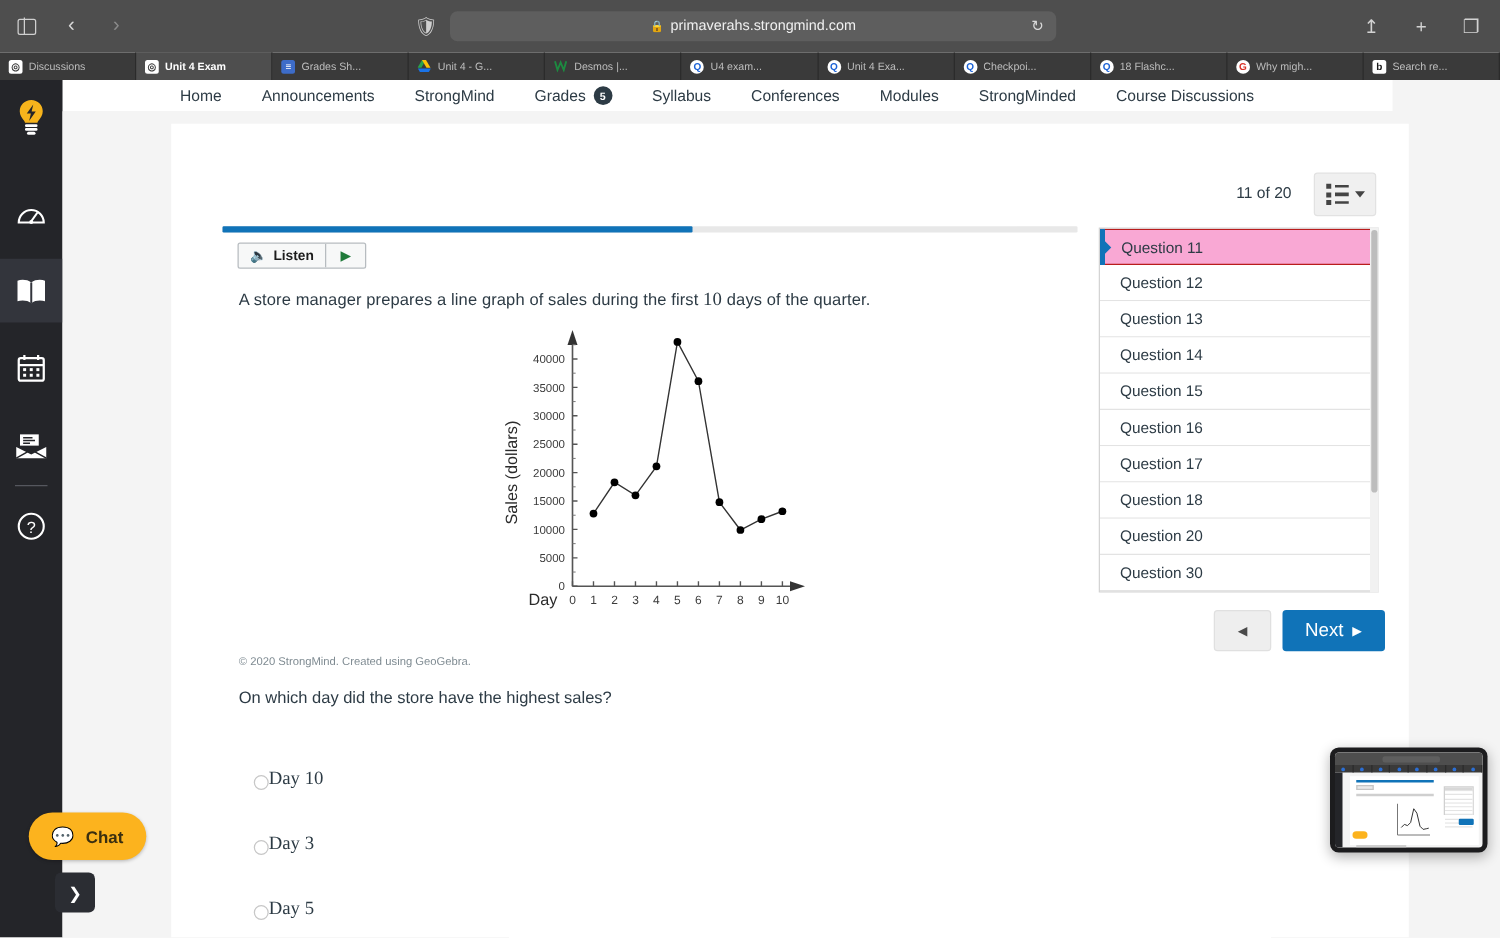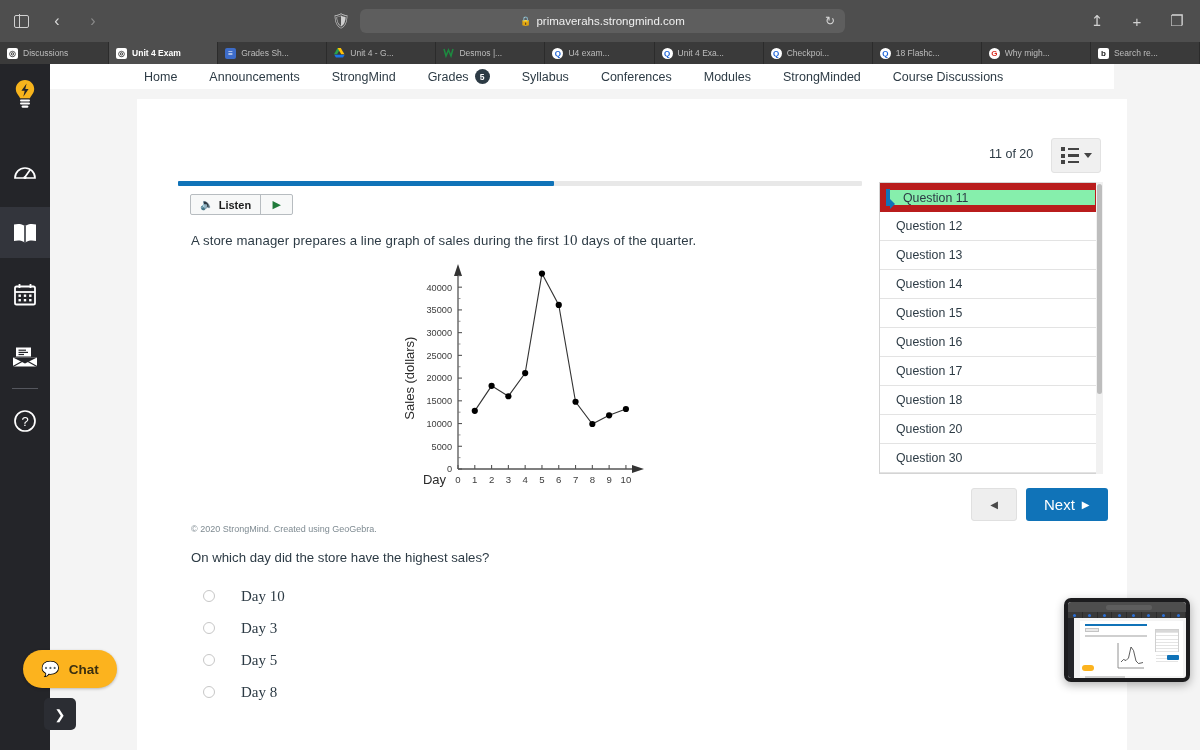--- a/index.html
+++ b/index.html
@@ -138,21 +138,21 @@
   .ggb-credit {
     position: absolute; top: 524px; left: 191px;
     font-size: 9px; color: #7f8b92;
   }
   .question-text {
     position: absolute; top: 550px; left: 191px; width: 660px;
     font-size: 13.2px; color: #2d3b45;
   }
   .options { position: absolute; top: 580px; left: 203px; width: 500px; }
   .option-row {
-    display: flex; align-items: center; height: 32px; gap: 26px;
+    display: flex; align-items: flex-end; height: 32px; gap: 0; margin-top: 20px;
   }
   .radio {
     width: 12px; height: 12px; border: 1.3px solid #c7c7c7; border-radius: 50%;
     background: #fff; flex: 0 0 12px;
   }
   .option-label {
     font-family: "Liberation Serif", serif; font-size: 15px; color: #2d3b45;
   }
 
   
@@ -175,21 +175,21 @@
   .qlist {
     position: absolute; top: 182px; left: 879px; width: 224px; height: 292px;
     background: #ffffff; border: 1px solid #d4d4d4; overflow: hidden;
   }
   .qrow {
     height: 29px; border-bottom: 1px solid #e3e3e3; display: flex;
     align-items: center; padding-left: 16px; font-size: 12.3px; color: #2d3b45;
     position: relative; background: #fff;
   }
   .qrow.current {
-    background: #86efac; border: 7px solid #b91c1c; height: 29px;
+    background: #f9a8d4; border: 1px solid #b91c1c; height: 29px;
   }
   .qrow.current:before {
     content: ""; position: absolute; left: -1px; top: -1px; bottom: -1px;
     width: 4px; background: #1073b8;
   }
   .qrow.current:after {
     content: ""; position: absolute; left: 3px; top: 9px;
     width: 0; height: 0; border-top: 5px solid transparent;
     border-bottom: 5px solid transparent; border-left: 5px solid #1073b8;
   }

